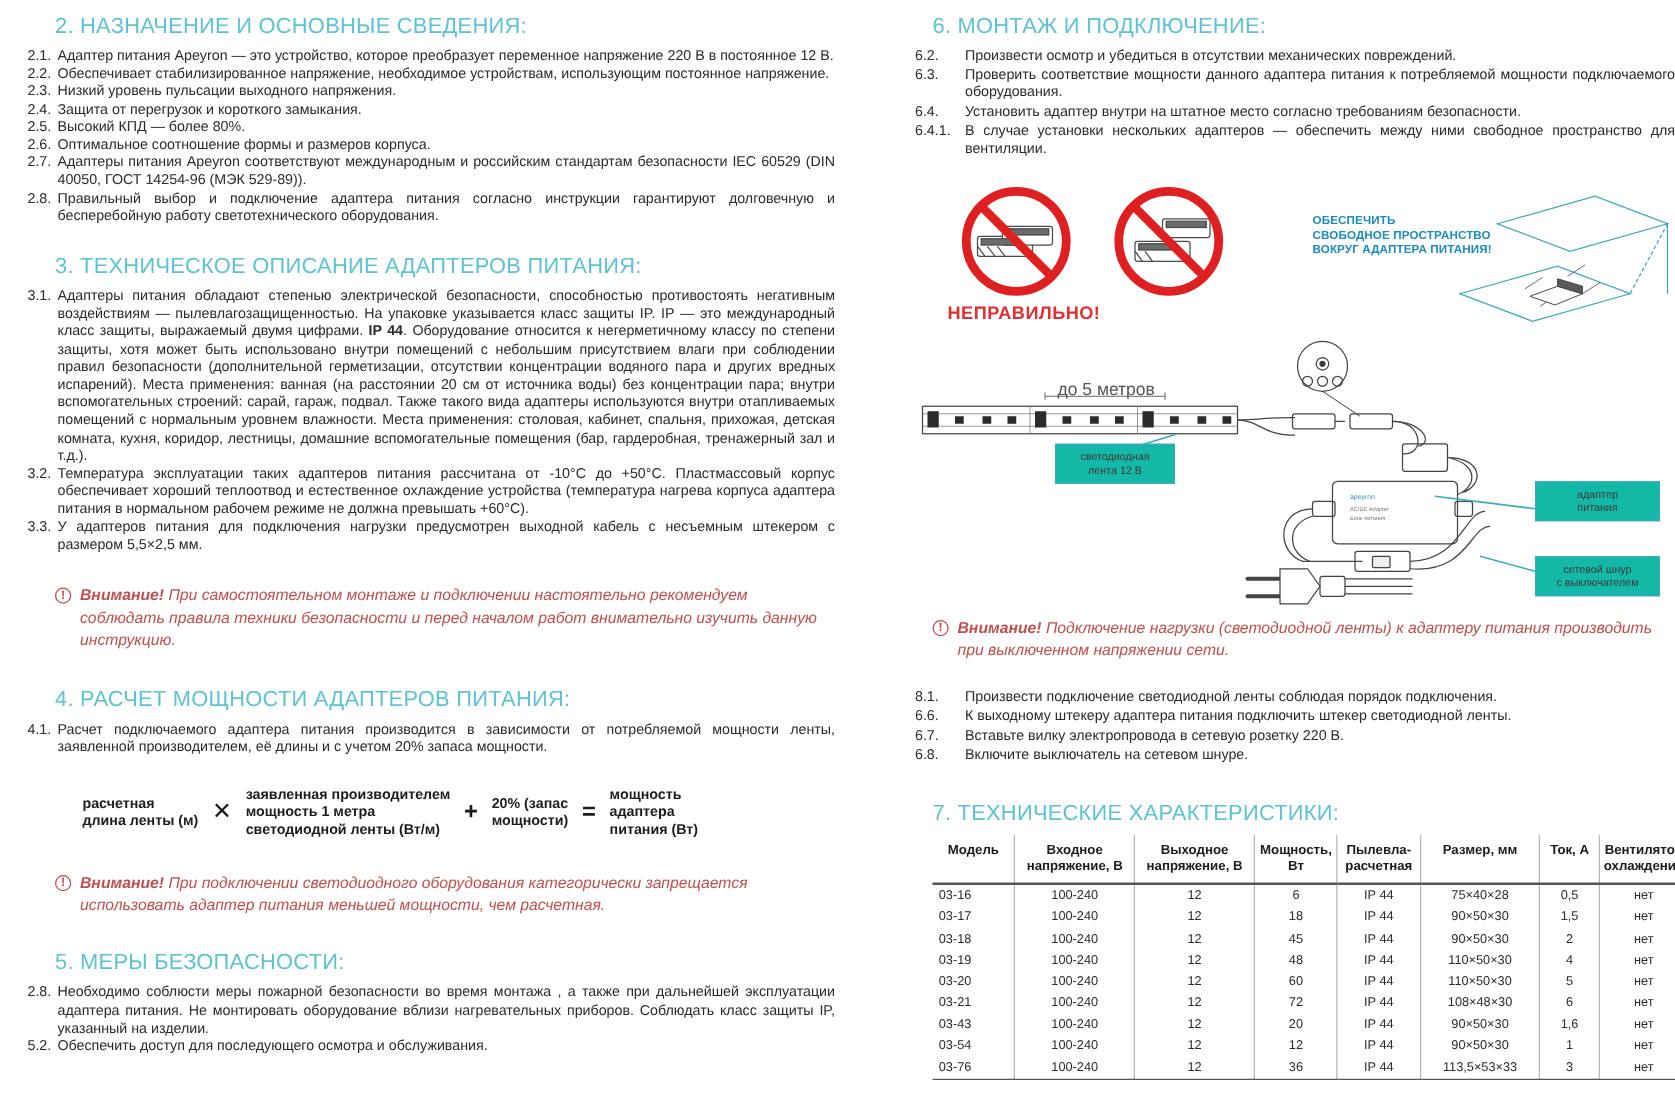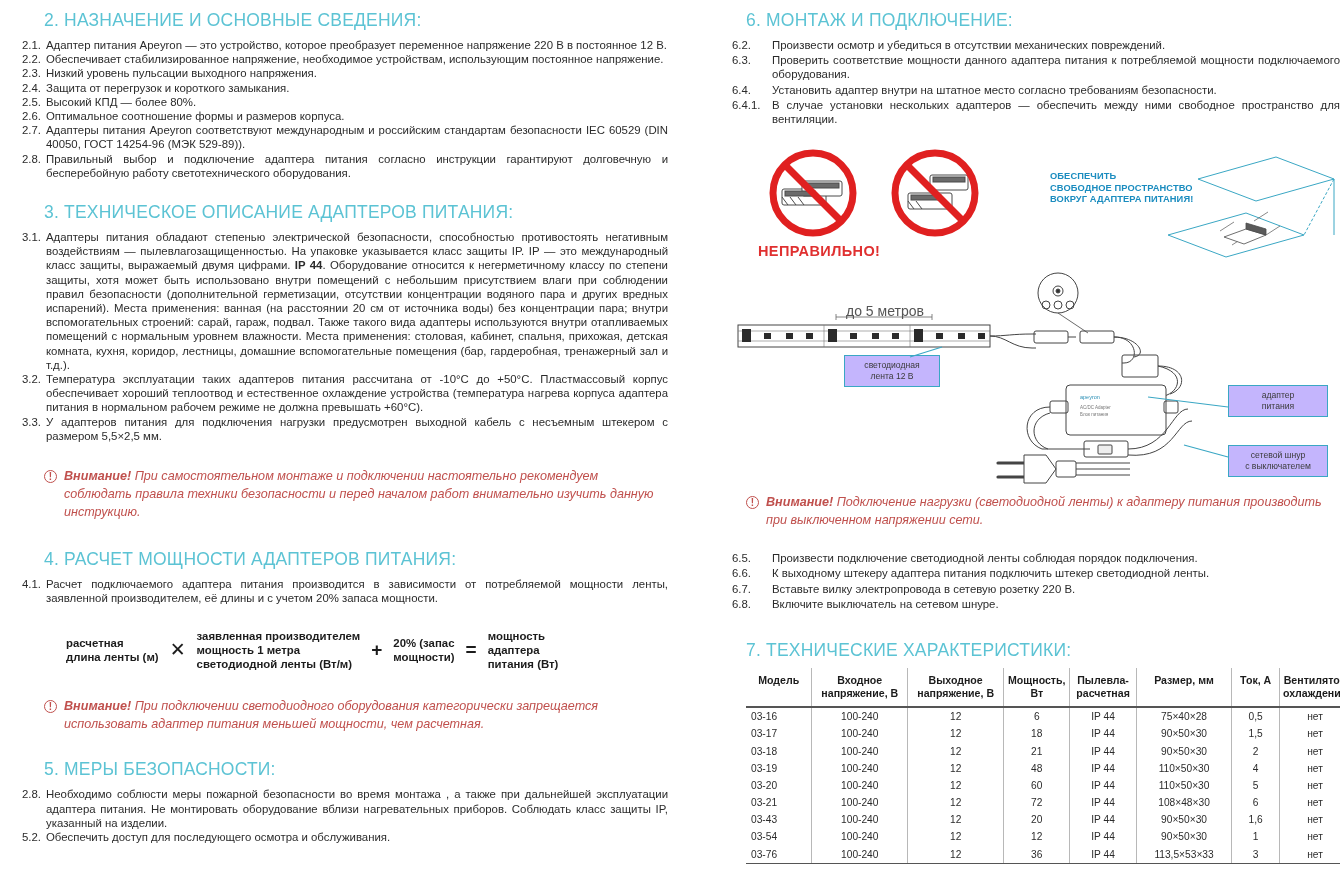--- a/index.html
+++ b/index.html
@@ -109,21 +109,21 @@
 
   .wiring { position: relative; width: 612px; height: 218px; }
   .callout {
     position: absolute;
     border: 1.2px solid #3aa7c4;
     color: #3b3b3b;
     font-size: 8.6px;
     line-height: 11px;
     text-align: center;
     padding: 4px 2px;
-    background: #c4b5fd;
+    background: #14b8a6;
   }
   .lbl-plain {
     position: absolute;
     font-size: 14px;
     color: #555;
   }
 
   
   table.spec {
     width: 604px;
@@ -447,21 +447,21 @@
 
     <div class="warn">
       <span class="wicon">!</span>
       <span class="wtext"><b>Внимание!</b><span> Подключение нагрузки (светодиодной ленты) к адаптеру питания производить при выключенном напряжении сети.</span></span>
     </div>
 
     <div style="height:22px"></div>
 
     <ul class="numlist tight" id="s6list2">
         <li>
-          <span class="num">6.5.</span>
+          <span class="num">8.1.</span>
           <span class="txt">Произвести подключение светодиодной ленты соблюдая порядок подключения.</span>
         </li>
         <li>
           <span class="num">6.6.</span>
           <span class="txt">К выходному штекеру адаптера питания подключить штекер светодиодной ленты.</span>
         </li>
         <li>
           <span class="num">6.7.</span>
           <span class="txt">Вставьте вилку электропровода в сетевую розетку 220 В.</span>
         </li>
@@ -527,21 +527,21 @@
             <td>18</td>
             <td>IP 44</td>
             <td>90×50×30</td>
             <td>1,5</td>
             <td>нет</td>
           </tr>
           <tr>
             <td>03-18</td>
             <td>100-240</td>
             <td>12</td>
-            <td>21</td>
+            <td>45</td>
             <td>IP 44</td>
             <td>90×50×30</td>
             <td>2</td>
             <td>нет</td>
           </tr>
           <tr>
             <td>03-19</td>
             <td>100-240</td>
             <td>12</td>
             <td>48</td>

